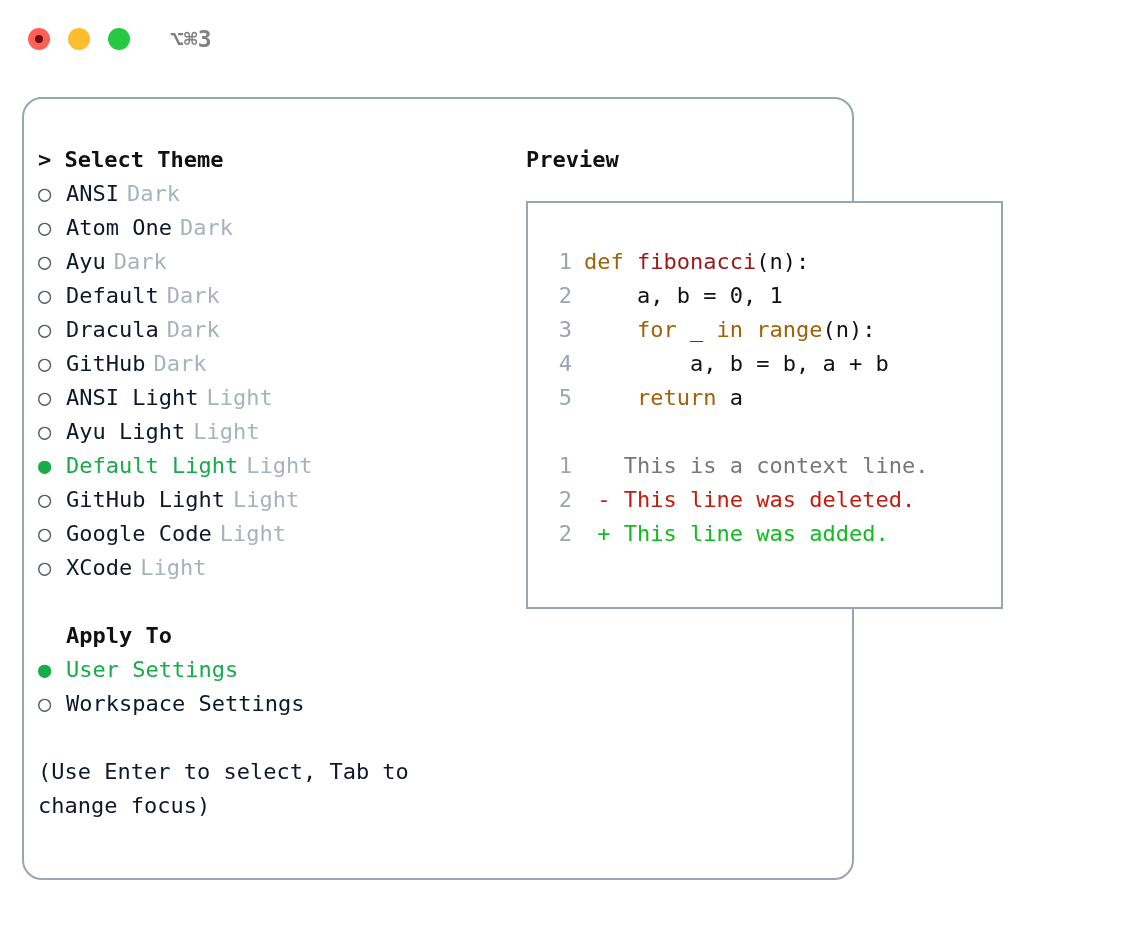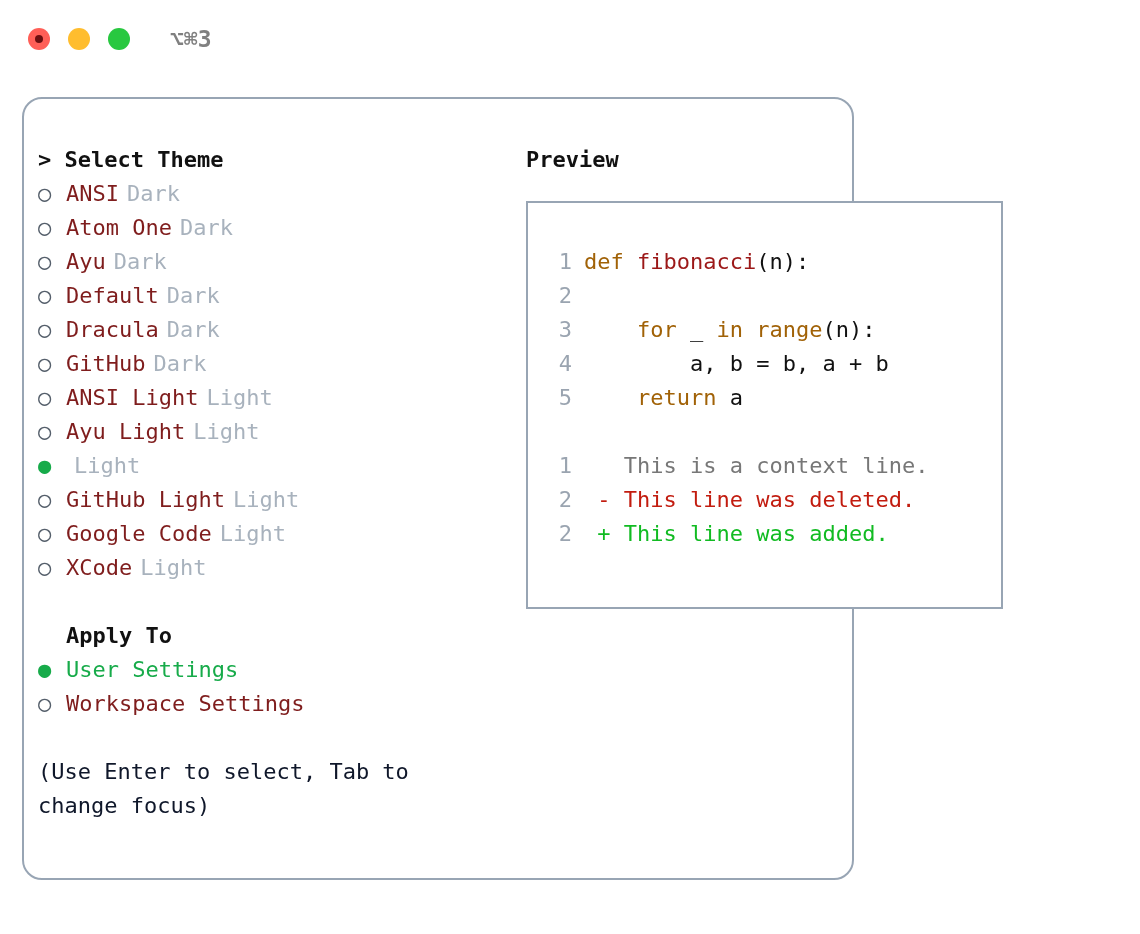--- a/index.html
+++ b/index.html
@@ -104,21 +104,21 @@
     font-size: 22px;
     line-height: 34px;
     display: inline-block;
   }
   .marker-off {
     color: #555f6b;
   }
   .marker-on {
     color: #17ab4a;
   }
-  .label { color: #7f1d1d; }
+  .label { color: #0f172a; }
   .row.selected .label { color: #17ab4a; }
   .tag {
     color: #a8b2bd;
     margin-left: 8px;
   }
 
   .gap { height: 34px; }
 
   .hint {
     margin-top: 34px;
@@ -193,21 +193,21 @@
 
       <div id="theme-list">
           <div class="row"><span class="marker marker-off">○</span><span class="label">ANSI</span><span class="tag">Dark</span></div>
           <div class="row"><span class="marker marker-off">○</span><span class="label">Atom One</span><span class="tag">Dark</span></div>
           <div class="row"><span class="marker marker-off">○</span><span class="label">Ayu</span><span class="tag">Dark</span></div>
           <div class="row"><span class="marker marker-off">○</span><span class="label">Default</span><span class="tag">Dark</span></div>
           <div class="row"><span class="marker marker-off">○</span><span class="label">Dracula</span><span class="tag">Dark</span></div>
           <div class="row"><span class="marker marker-off">○</span><span class="label">GitHub</span><span class="tag">Dark</span></div>
           <div class="row"><span class="marker marker-off">○</span><span class="label">ANSI Light</span><span class="tag">Light</span></div>
           <div class="row"><span class="marker marker-off">○</span><span class="label">Ayu Light</span><span class="tag">Light</span></div>
-          <div class="row selected"><span class="marker marker-on">●</span><span class="tag">Light</span></div>
+          <div class="row selected"><span class="marker marker-on">●</span><span class="label">Default Light</span><span class="tag">Light</span></div>
           <div class="row"><span class="marker marker-off">○</span><span class="label">GitHub Light</span><span class="tag">Light</span></div>
           <div class="row"><span class="marker marker-off">○</span><span class="label">Google Code</span><span class="tag">Light</span></div>
           <div class="row"><span class="marker marker-off">○</span><span class="label">XCode</span><span class="tag">Light</span></div>
         </div>
 
       <div class="gap"></div>
 
       <div class="section-head unfocused">Apply To</div>
 
       <div id="apply-list">
@@ -216,21 +216,21 @@
         </div>
 
       <div class="hint">(Use Enter to select, Tab to change focus)</div>
     </div>
 
     <div class="col-right">
       <div class="preview-title">Preview</div>
       <div class="preview-box">
         <div id="code-block">
             <div class="code-line"><span class="lineno">1</span><span class="code-body"><span class="t-kw">def </span><span class="t-fn">fibonacci</span><span class="t-pl">(n):</span></span></div>
-            <div class="code-line"><span class="lineno">2</span></div>
+            <div class="code-line"><span class="lineno">2</span><span class="code-body"><span class="t-pl">    a, b = 0, 1</span></span></div>
             <div class="code-line"><span class="lineno">3</span><span class="code-body"><span class="t-pl">    </span><span class="t-kw">for</span><span class="t-pl"> _ </span><span class="t-kw">in </span><span class="t-kw">range</span><span class="t-pl">(n):</span></span></div>
             <div class="code-line"><span class="lineno">4</span><span class="code-body"><span class="t-pl">        a, b = b, a + b</span></span></div>
             <div class="code-line"><span class="lineno">5</span><span class="code-body"><span class="t-pl">    </span><span class="t-kw">return</span><span class="t-pl"> a</span></span></div>
           </div>
         <div class="code-gap"></div>
         <div id="diff-block">
             <div class="code-line"><span class="lineno">1</span><span class="code-body"><span class="t-ctx">   This is a context line.</span></span></div>
             <div class="code-line"><span class="lineno">2</span><span class="code-body"><span class="t-del"> - This line was deleted.</span></span></div>
             <div class="code-line"><span class="lineno">2</span><span class="code-body"><span class="t-add"> + This line was added.</span></span></div>
           </div>

